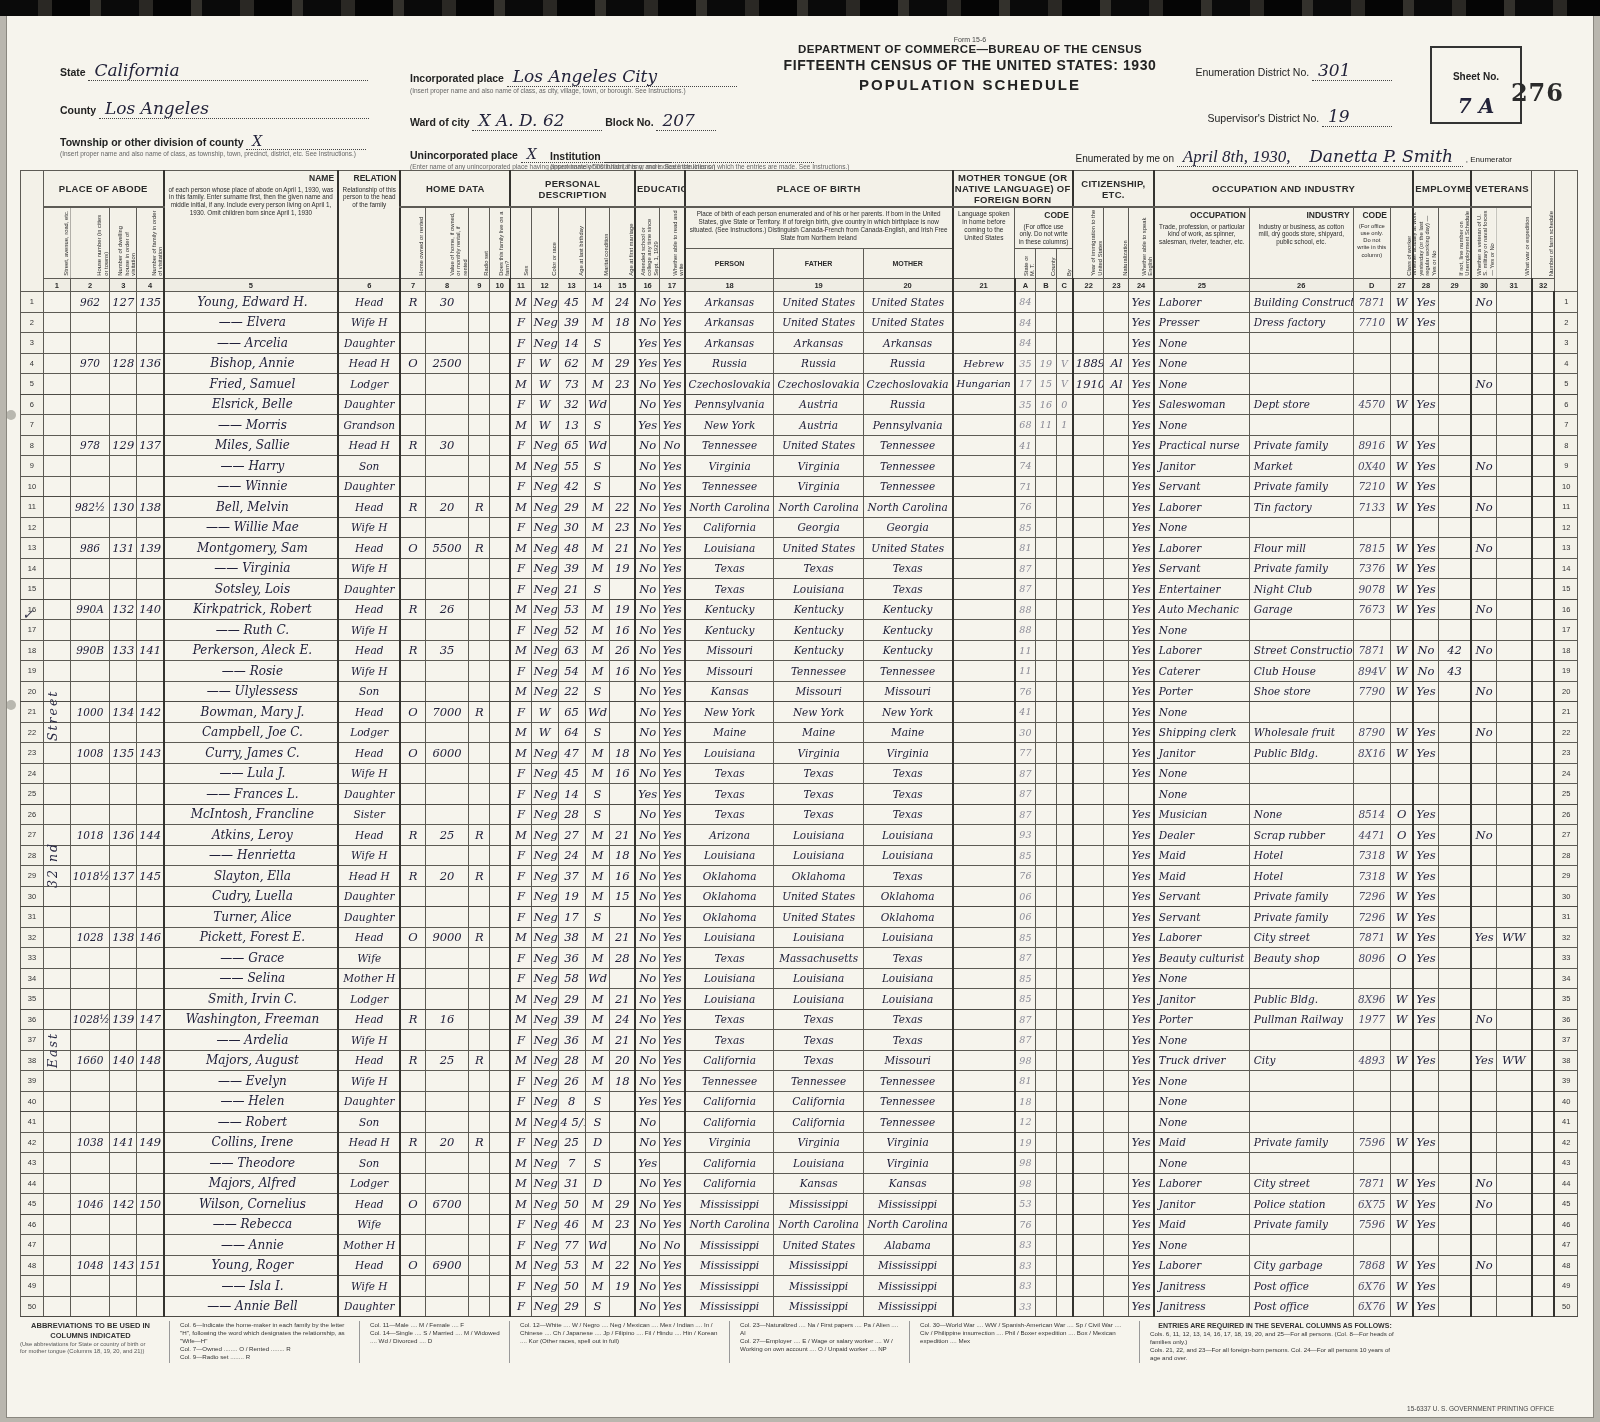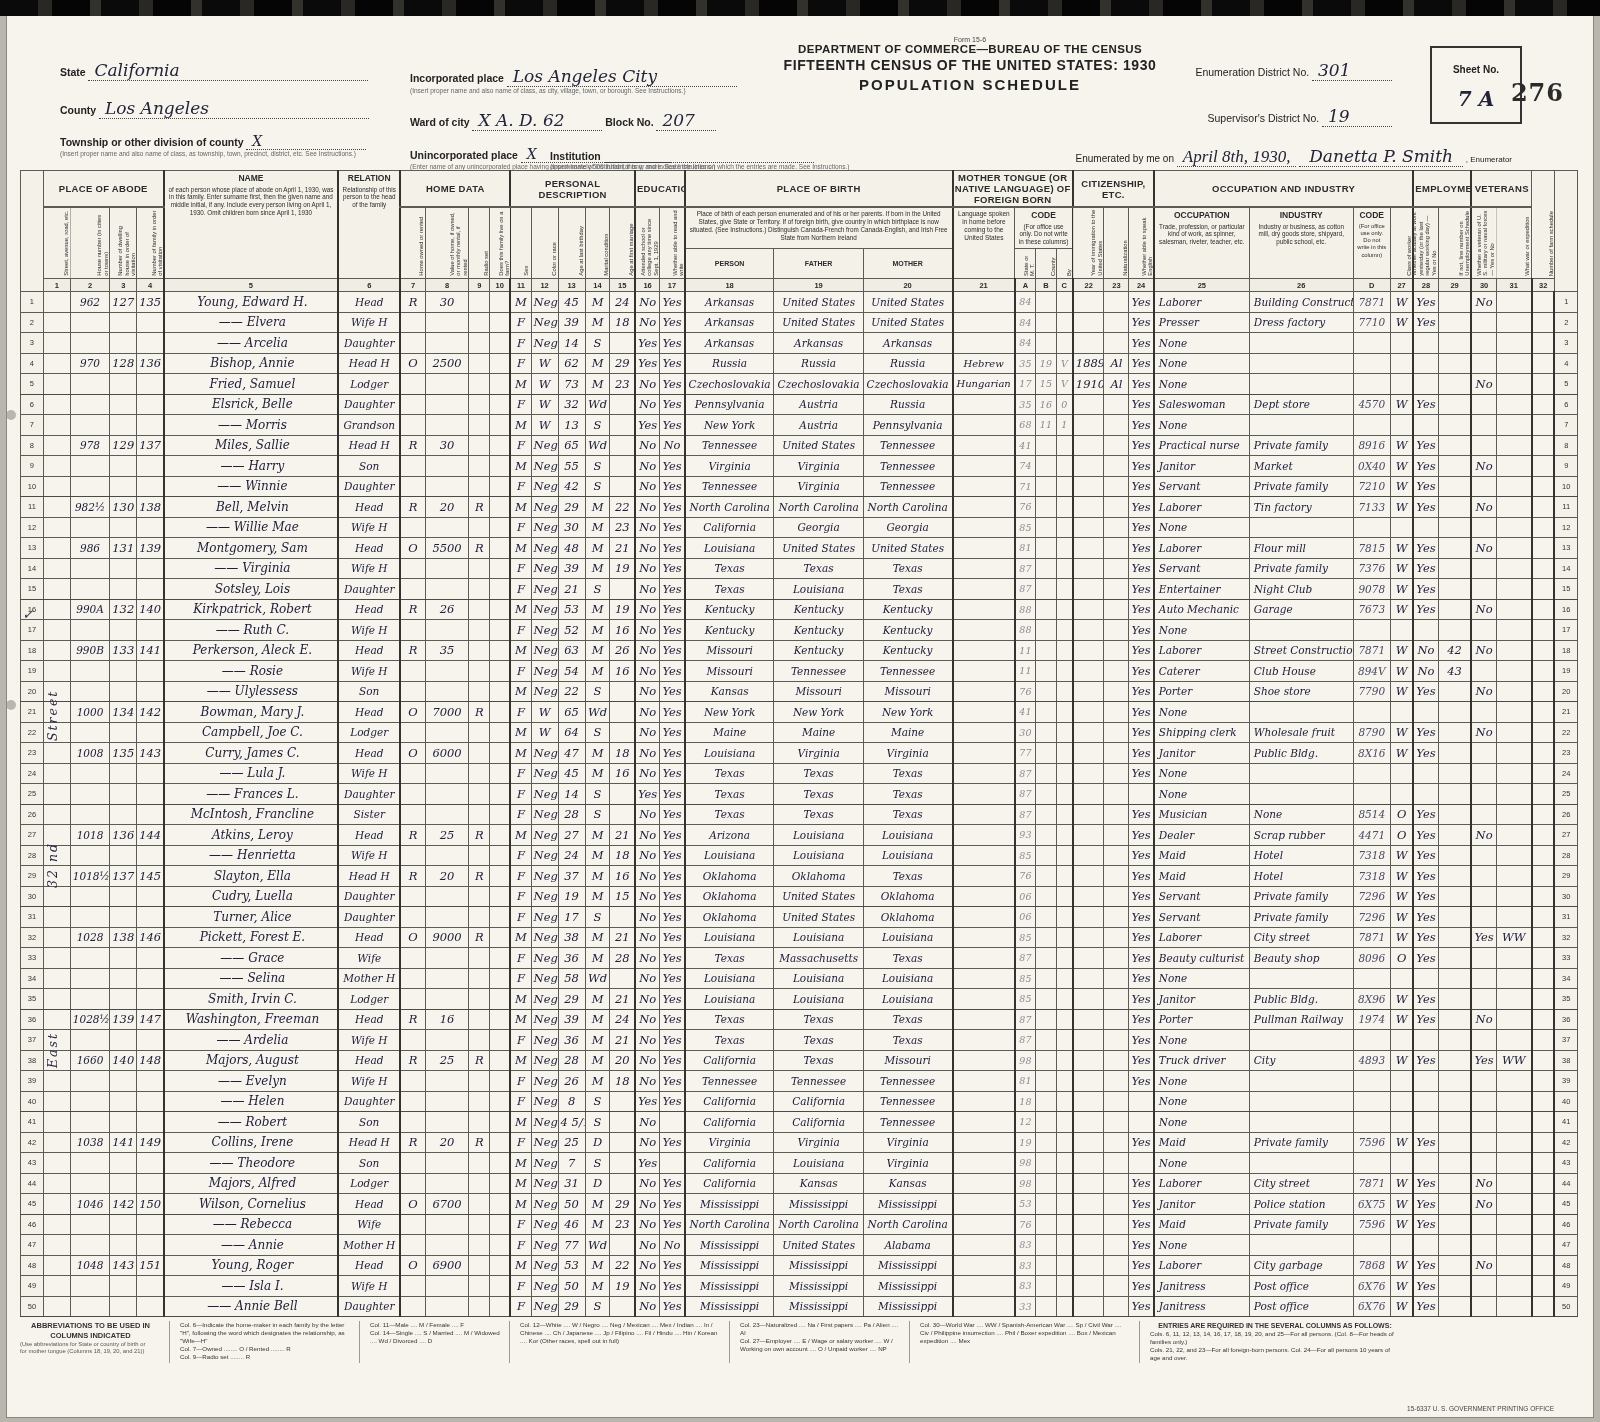--- a/index.html
+++ b/index.html
@@ -33,40 +33,40 @@
   .hand-lg { font-size:17px; }
   .hand-md { font-size:14px; }
   .tiny { font-size:6.5px; color:#666; }
   .c-title { position:absolute; left:740px; top:18px; width:420px; text-align:center; }
   .c-title .l1 { font-size:7px; color:#444; }
   .c-title .l2 { font-weight:bold; font-size:11.5px; letter-spacing:.4px; }
   .c-title .l3 { font-weight:bold; font-size:14px; letter-spacing:.6px; margin-top:2px;}
   .c-title .l4 { font-weight:bold; font-size:15px; letter-spacing:2px; margin-top:3px;}
   .sheetbox {
     position:absolute; right:60px; top:28px; width:92px; height:78px;
-    border:2px solid #333; text-align:center; padding-top:16px; font-size:10px; font-weight:bold;
+    border:2px solid #333; text-align:center; padding-top:23px; font-size:10px; font-weight:bold;
   }
   .sheetbox .shv { font-size:20px; margin-top:12px; font-family:"DejaVu Serif",serif; }
   .stamp { position:absolute; right:18px; top:60px; font-family:"DejaVu Serif",serif; font-weight:bold; font-size:24px; color:#2b2b2b; letter-spacing:1px;}
   
   .tblwrap { position:relative; }
   table { border-collapse:collapse; table-layout:fixed; width:1558px; background:#f6f4ed; }
   col.w0{width:22px}col.w1{width:26px}col.w2{width:38px}col.w3{width:26px}col.w4{width:26px}
   col.w5{width:168px}col.w6{width:60px}col.w7{width:24px}col.w8{width:42px}col.w9{width:20px}
   col.w10{width:20px}col.w11{width:20px}col.w12{width:26px}col.w13{width:26px}col.w14{width:24px}
   col.w15{width:24px}col.w16{width:24px}col.w17{width:24px}col.w18{width:86px}col.w19{width:86px}
   col.w20{width:86px}col.w21{width:60px}col.w22{width:20px}col.w23{width:20px}col.w24{width:16px}
   col.w25{width:30px}col.w26{width:24px}col.w27{width:24px}col.w28{width:92px}col.w29{width:100px}
   col.w30{width:36px}col.w31{width:22px}col.w32{width:24px}col.w33{width:32px}col.w34{width:24px}
   col.w35{width:34px}col.w36{width:22px}col.w37{width:22px}
   th, td { border:1px solid #5d5b55; overflow:hidden; }
   thead th { font-size:8.5px; font-weight:bold; color:#2b2b2b; background:#f3f1e8; padding:1px; }
   thead .grp { font-size:9.5px; letter-spacing:.3px; border-bottom-width:2px; }
   thead .desc { font-weight:normal; font-size:6.3px; text-align:center; line-height:1.25; padding:2px 3px; vertical-align:top;}
-  thead .desc b { font-size:8.5px; display:block; margin-bottom:2px;}
+  thead .desc b { font-size:8.5px; display:block; margin-bottom:2px;text-align:right;}
   .vert { writing-mode:vertical-rl; transform:rotate(180deg); font-weight:normal; font-size:5.8px; line-height:1.1; text-align:left; vertical-align:bottom; padding:2px 0; max-height:60px;}
   .numrow th { font-size:7.5px; font-weight:bold; height:13px; background:#efede4; }
   tbody td { height:20.5px; white-space:nowrap; padding:0 2px; text-align:center;
     font-family:"DejaVu Serif",serif; font-style:italic; font-size:11.5px; color:#20203a; }
   tbody td.c-line, tbody td.c-lineR { font-family:"Liberation Sans",sans-serif; font-style:normal; font-size:7.5px; color:#333; background:#f3f1e8; padding:0;}
   tbody td.c-name { text-align:center; font-size:12px; padding-left:5px;}
   tbody td.c-rel { font-size:10.5px; }
   tbody td.c-pob, tbody td.c-pobf, tbody td.c-pobm { font-size:10.5px; }
   tbody td.c-occ, tbody td.c-ind { font-size:10.5px; text-align:left; padding-left:4px;}
   tbody td.c-tongue { font-size:10px; }
@@ -1728,21 +1728,21 @@
             <td class="c-pobm">Texas</td>
             <td class="c-tongue bl"></td>
             <td class="c-ca bl">87</td>
             <td class="c-cb"></td>
             <td class="c-cc"></td>
             <td class="c-imm bl"></td>
             <td class="c-nat"></td>
             <td class="c-eng">Yes</td>
             <td class="c-occ bl">Porter</td>
             <td class="c-ind">Pullman Railway</td>
-            <td class="c-code">1974</td>
+            <td class="c-code">1977</td>
             <td class="c-cls">W</td>
             <td class="c-work bl">Yes</td>
             <td class="c-unemp"></td>
             <td class="c-vet bl">No</td>
             <td class="c-war"></td>
             <td class="c-fsched bl"></td>
             <td class="c-lineR bl">36</td>
           </tr>
           <tr>
             <td class="c-line">37</td>

